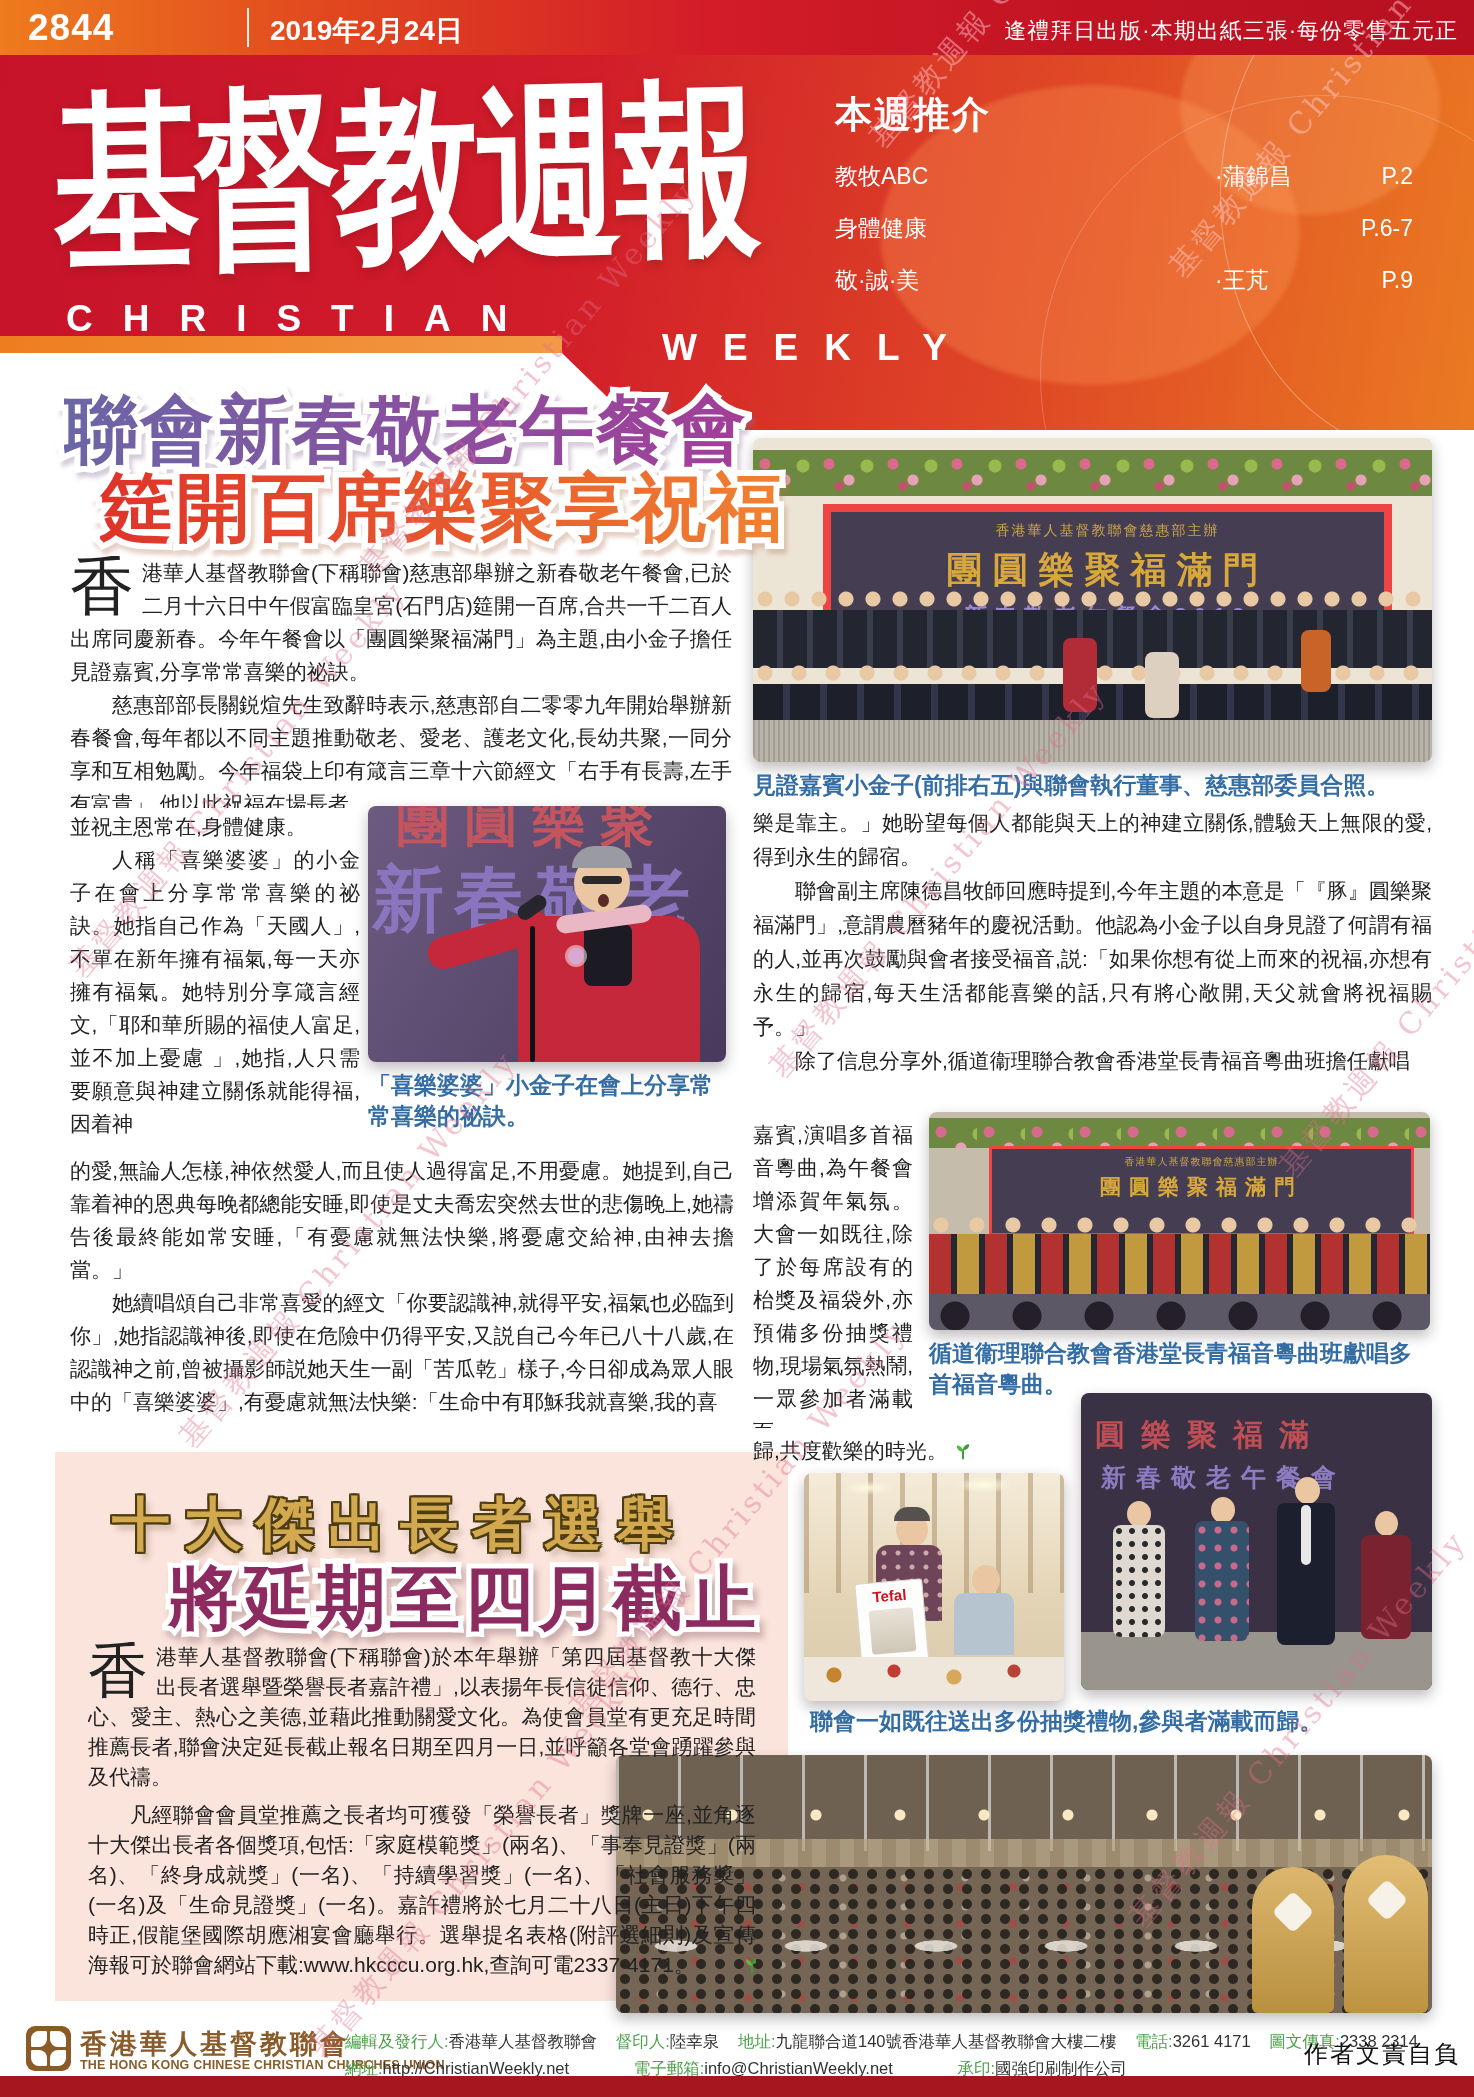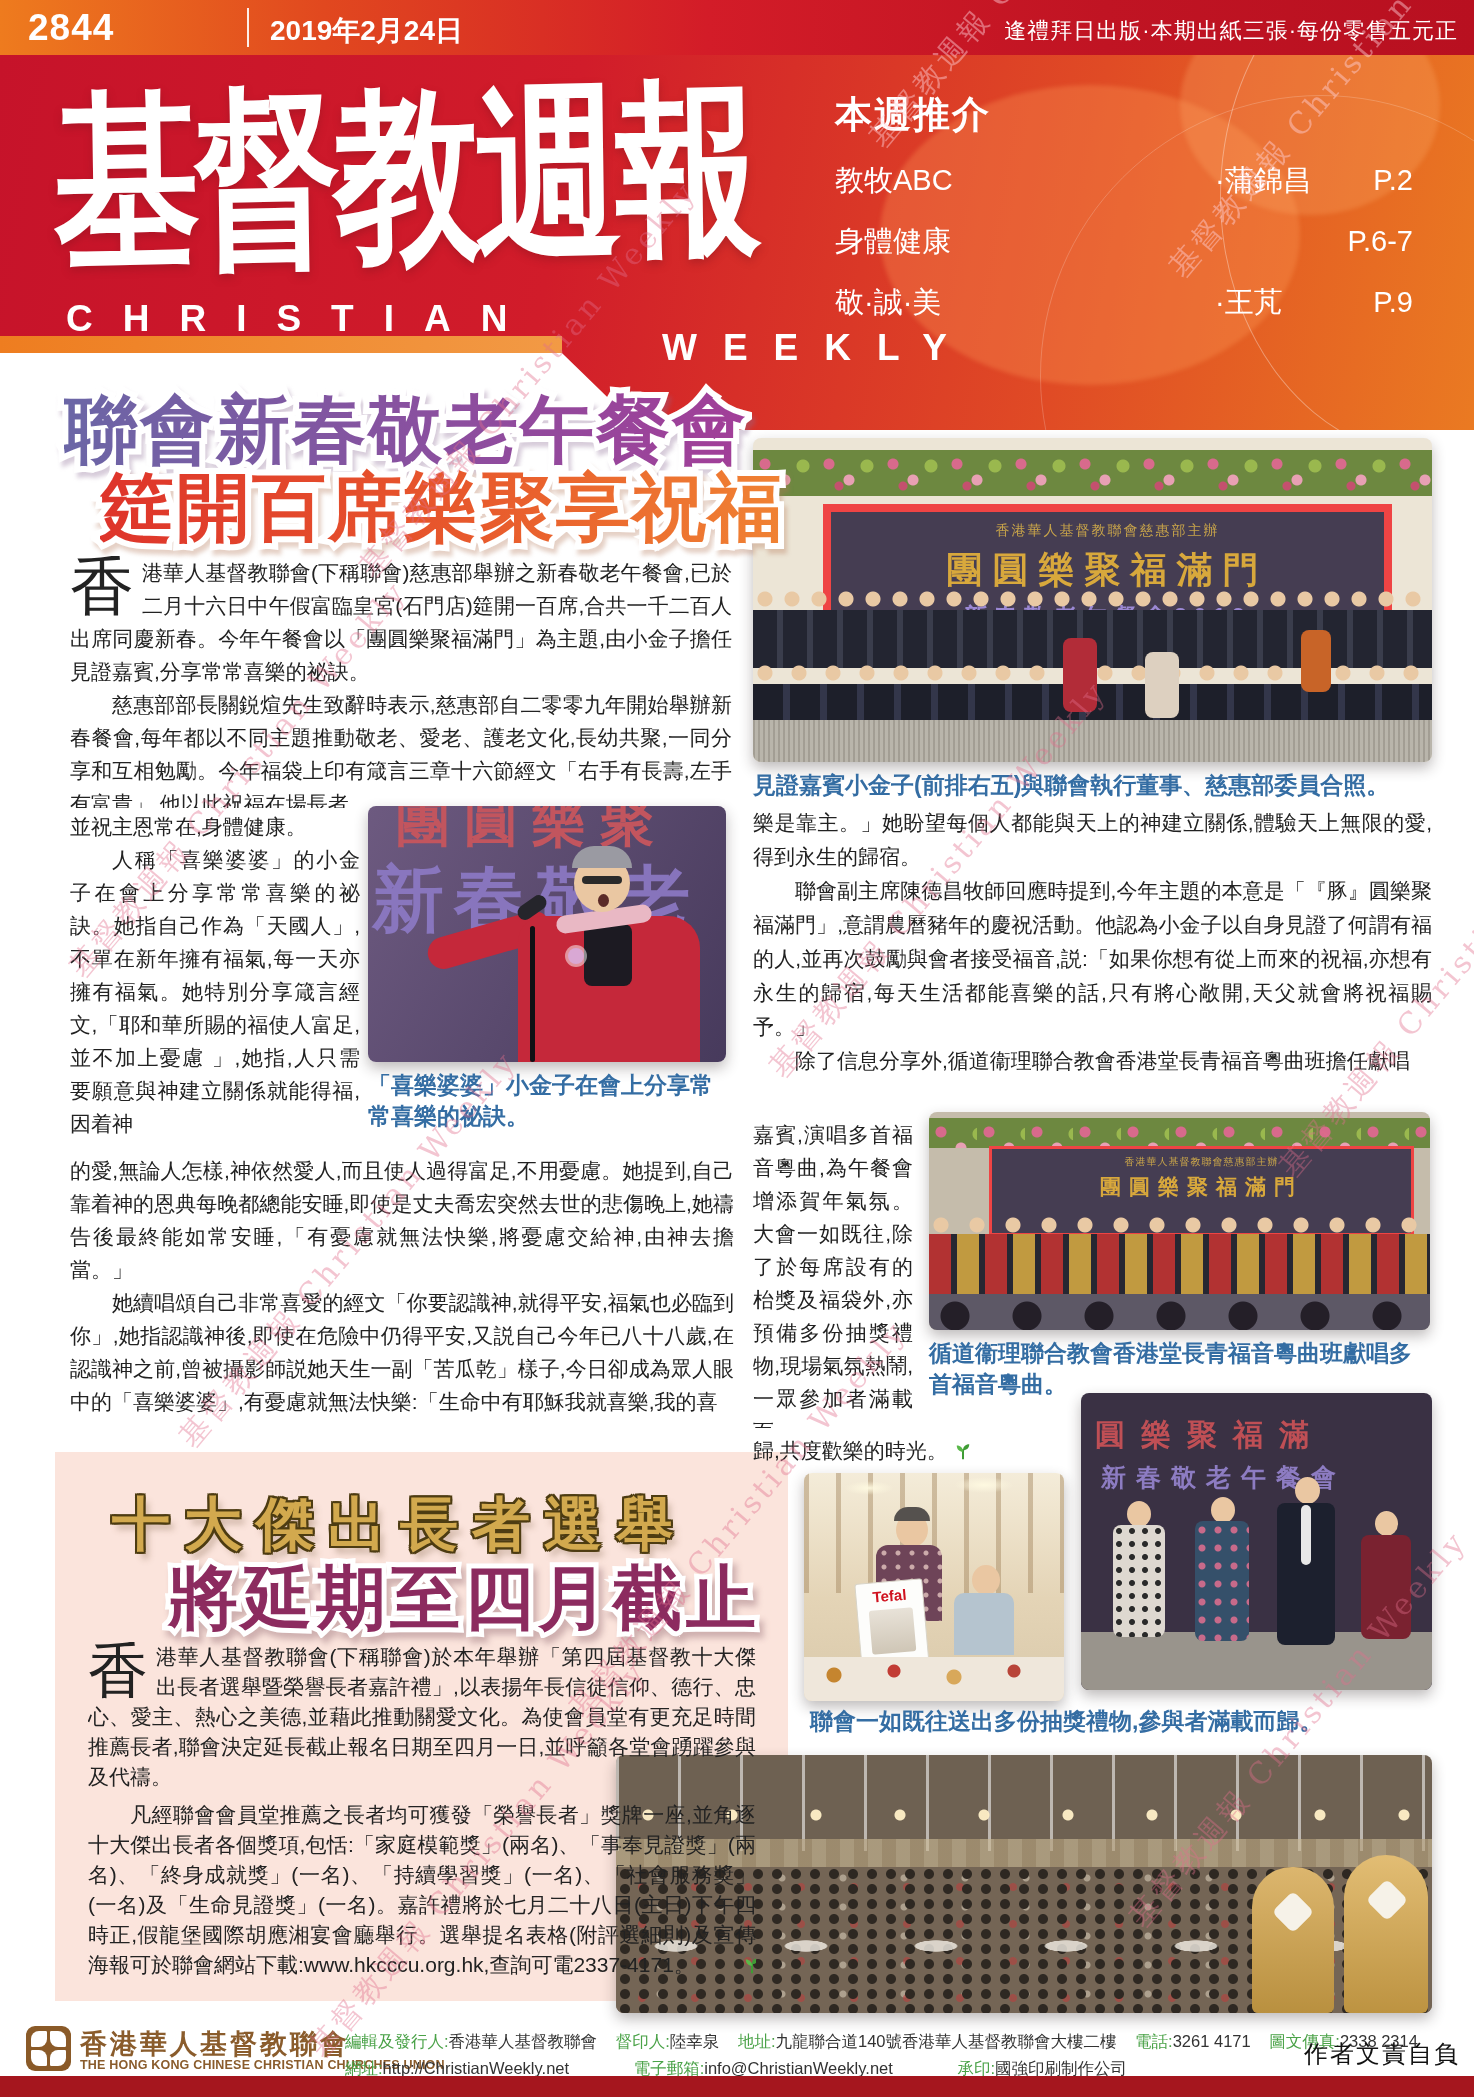--- a/index.html
+++ b/index.html
@@ -22,21 +22,21 @@
   #masthead-title{left:52px;top:4px;font-family:"DejaVu Serif","Liberation Serif",serif;
     font-size:188px;font-weight:bold;color:#fff;white-space:nowrap;letter-spacing:-8px;
     transform:scaleX(.78) rotate(-1deg);transform-origin:left top;
     text-shadow:0 4px 10px rgba(120,20,30,.35);}
   .masthead-en{color:#fff;font-size:37px;font-weight:bold;white-space:nowrap;}
   #orange-bar{left:0;top:336px;width:562px;height:17px;
     background:linear-gradient(90deg,#ee7d20,#f29a45);}
   
   #highlights{left:835px;top:90px;width:578px;color:#fff;}
   #highlights .hl-title{font-size:37px;font-weight:bold;letter-spacing:2px;}
-  .hl-row{display:flex;align-items:baseline;margin-top:21px;font-size:29px;}
+  .hl-row{display:flex;align-items:baseline;margin-top:21px;font-size:23px;}
   .hl-label{flex:1 1 auto;}
   .hl-author{min-width:120px;text-align:left;}
   .hl-page{width:78px;text-align:right;}
   
   .wm{position:absolute;font-size:30px;letter-spacing:4px;color:rgba(224,110,140,.40);
       white-space:nowrap;transform:rotate(-50deg);transform-origin:left top;
       pointer-events:none;z-index:60;font-family:"DejaVu Serif",serif;}
   .wm-light{color:rgba(255,210,220,.45);}
   
   .stroke-pair{position:absolute;white-space:nowrap;font-weight:bold;z-index:5;}

